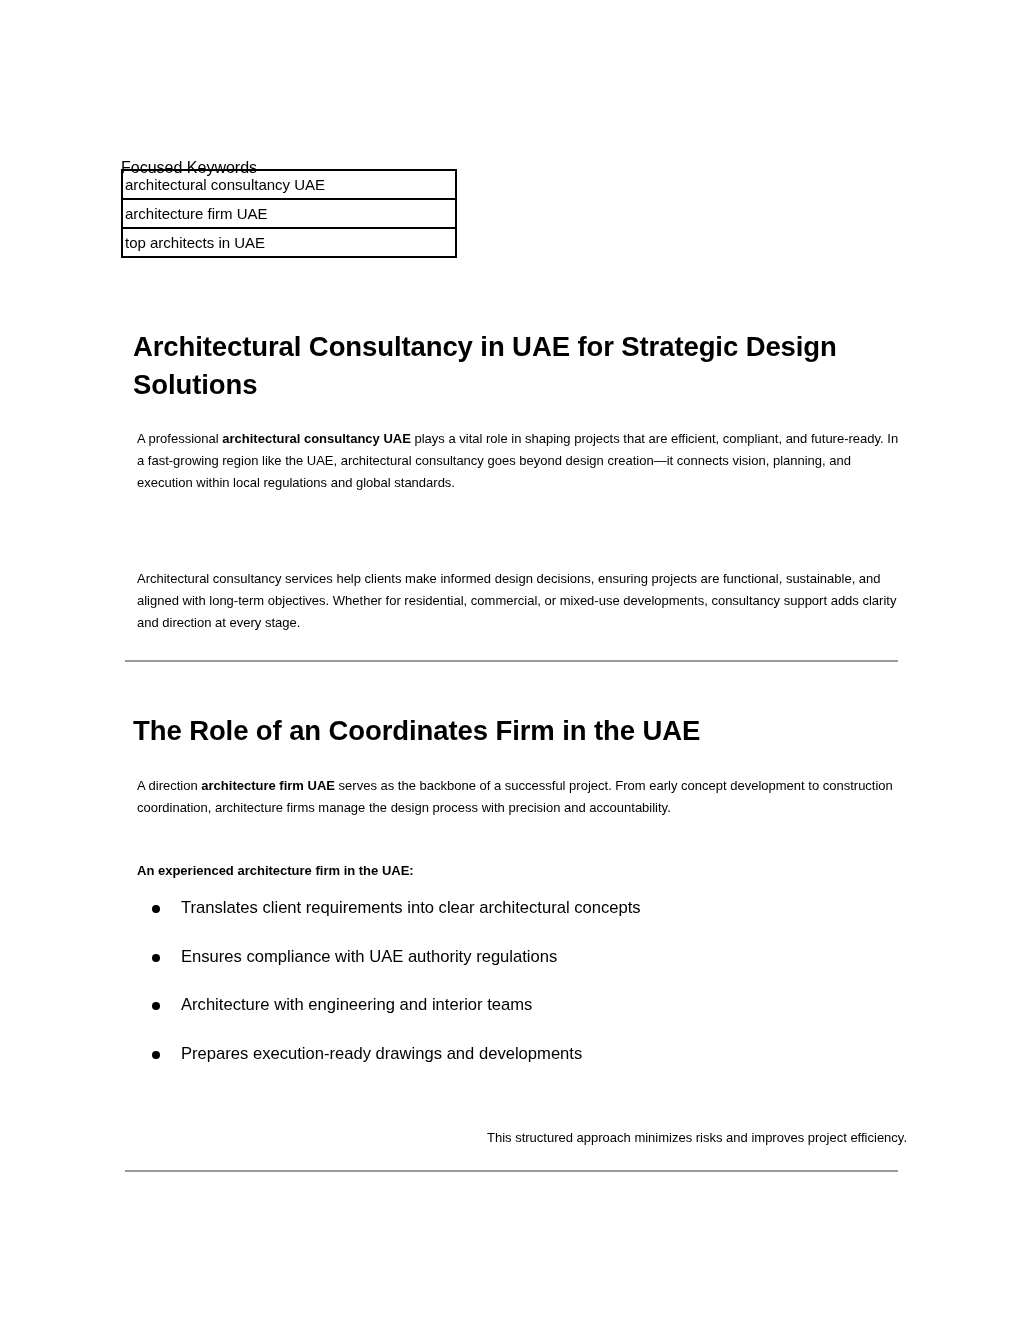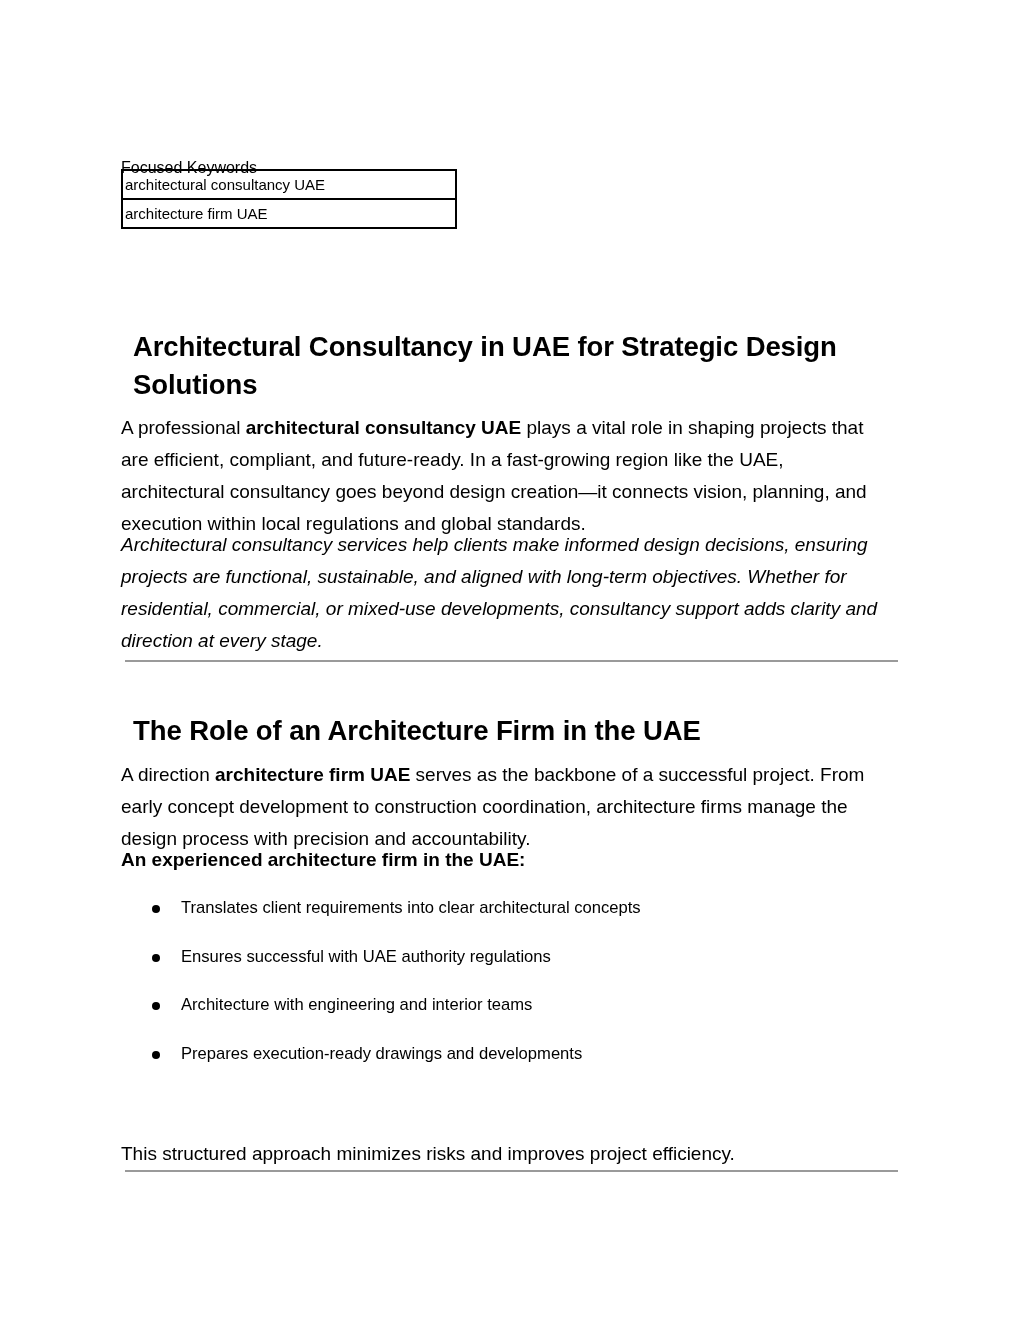--- a/index.html
+++ b/index.html
@@ -16,28 +16,28 @@
   .kw-table td {
     border: 2px solid #000000; height: 27px; padding: 0 0 0 2px; line-height: 27px;
   }
   h1 {
     position: absolute; margin: 12px; font-weight: bold; font-size: 27.5px; line-height: 38px;
     letter-spacing: -0.1px;
   }
   .h1a { top: 316px; left: 0; width: 780px; }
   .h1b { top: 700px; left: 0; width: 780px; }
   p {
-    position: absolute; margin: 0; left: 0; width: 770px;
-    font-size: 19px; line-height: 32px;
+    position: absolute; margin: 16px; left: 0; width: 770px;
+    font-size: 13px; line-height: 22px;
   }
   .p1 { top: 412px; }
-  .p2 { top: 529px; font-style: italic; }
+  .p2 { top: 552px; }
   .p3 { top: 759px; }
   .p4 { top: 844px; font-weight: bold; }
-  .p5 { top: 1138px; }
+  .p5 { top: 1111px; text-align: right; }
   b { font-weight: bold; }
   hr.rule {
     position: absolute; left: 4px; width: 773px; margin: 0; border: none;
     height: 2px; background: #9a9a9a;
   }
   .r1 { top: 660px; }
   .r2 { top: 1170px; }
   ul.bullets { position: absolute; top: 896px; left: 0; margin: 0; padding: 0; list-style: none; }
   ul.bullets li {
     position: relative; height: 48.7px; font-size: 16.6px; line-height: 24px;
@@ -56,45 +56,48 @@
   <div class="kw-label">Focused Keywords</div>
 
   <table class="kw-table">
     <tbody>
         <tr>
           <td>architectural consultancy UAE</td>
         </tr>
     <tr>
           <td>architecture firm UAE</td>
         </tr>
+    <tr>
+          <td>top architects in UAE</td>
+        </tr>
   </tbody>
     </table>
 
   <h1 class="h1a">Architectural Consultancy in UAE for Strategic Design Solutions</h1>
 
   <p class="p1"><span>A professional </span><b>architectural consultancy UAE</b><span> plays a vital role in shaping projects that are efficient, compliant, and future-ready. In a fast-growing region like the UAE, architectural consultancy goes beyond design creation—it connects vision, planning, and execution within local regulations and global standards.</span></p>
 
   <p class="p2">Architectural consultancy services help clients make informed design decisions, ensuring projects are functional, sustainable, and aligned with long-term objectives. Whether for residential, commercial, or mixed-use developments, consultancy support adds clarity and direction at every stage.</p>
 
   <hr class="rule r1">
 
-  <h1 class="h1b">The Role of an Architecture Firm in the UAE</h1>
+  <h1 class="h1b">The Role of an Coordinates Firm in the UAE</h1>
 
   <p class="p3"><span>A direction </span><b>architecture firm UAE</b><span> serves as the backbone of a successful project. From early concept development to construction coordination, architecture firms manage the design process with precision and accountability.</span></p>
 
   <p class="p4">An experienced architecture firm in the UAE:</p>
 
   <ul class="bullets">
     <li>
         <span class="dot"></span>
         <span class="txt">Translates client requirements into clear architectural concepts</span>
       </li>
     <li>
         <span class="dot"></span>
-        <span class="txt">Ensures successful with UAE authority regulations</span>
+        <span class="txt">Ensures compliance with UAE authority regulations</span>
       </li>
     <li>
         <span class="dot"></span>
         <span class="txt">Architecture with engineering and interior teams</span>
       </li>
     <li>
         <span class="dot"></span>
         <span class="txt">Prepares execution-ready drawings and developments</span>
       </li>
   </ul>

